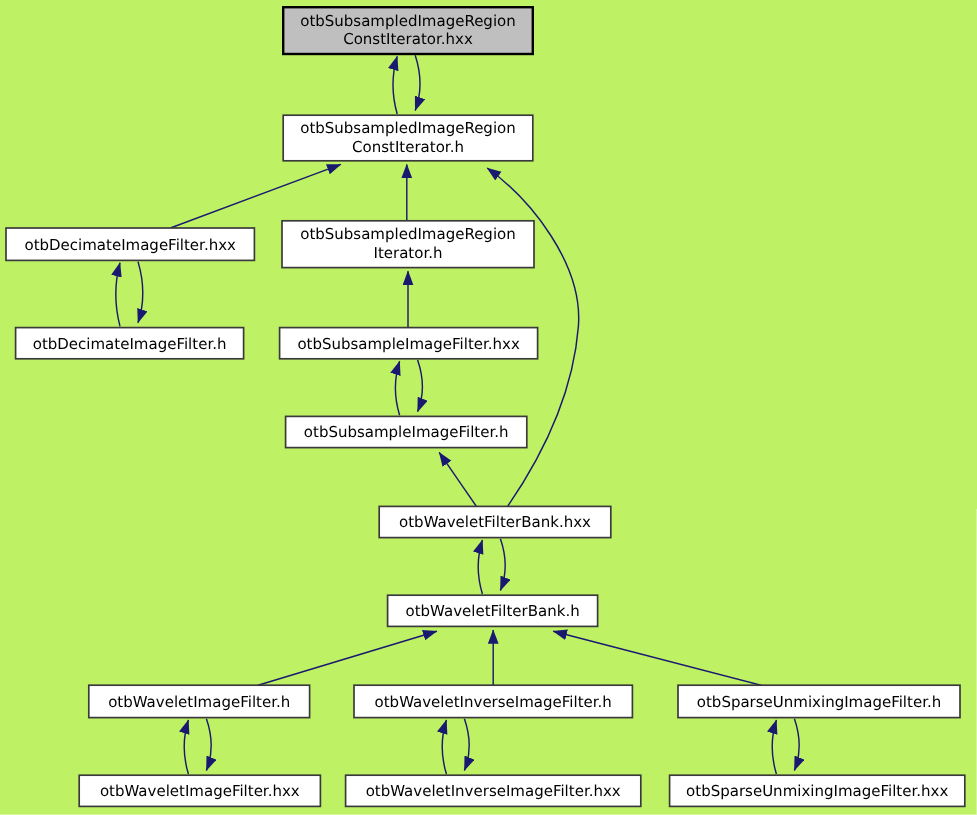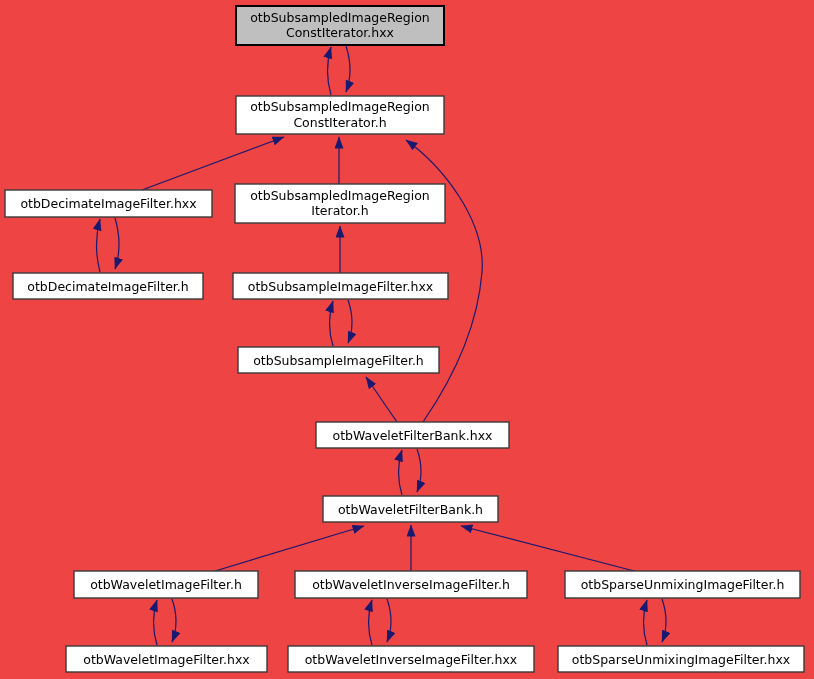--- a/index.html
+++ b/index.html
@@ -5,21 +5,21 @@
   html, body {
     margin: 0;
     padding: 0;
     background: #ffffff;
     font-family: "DejaVu Sans", "Liberation Sans", sans-serif;
   }
   #stage {
     position: relative;
     width: 814px;
     height: 679px;
-    background: #ef4444;
+    background: #bef264;
     overflow: hidden;
   }
   svg text {
     font-family: "DejaVu Sans", "Liberation Sans", sans-serif;
     font-size: 12.5px;
     fill: #000000;
   }
 </style>
 </head>
 <body>

